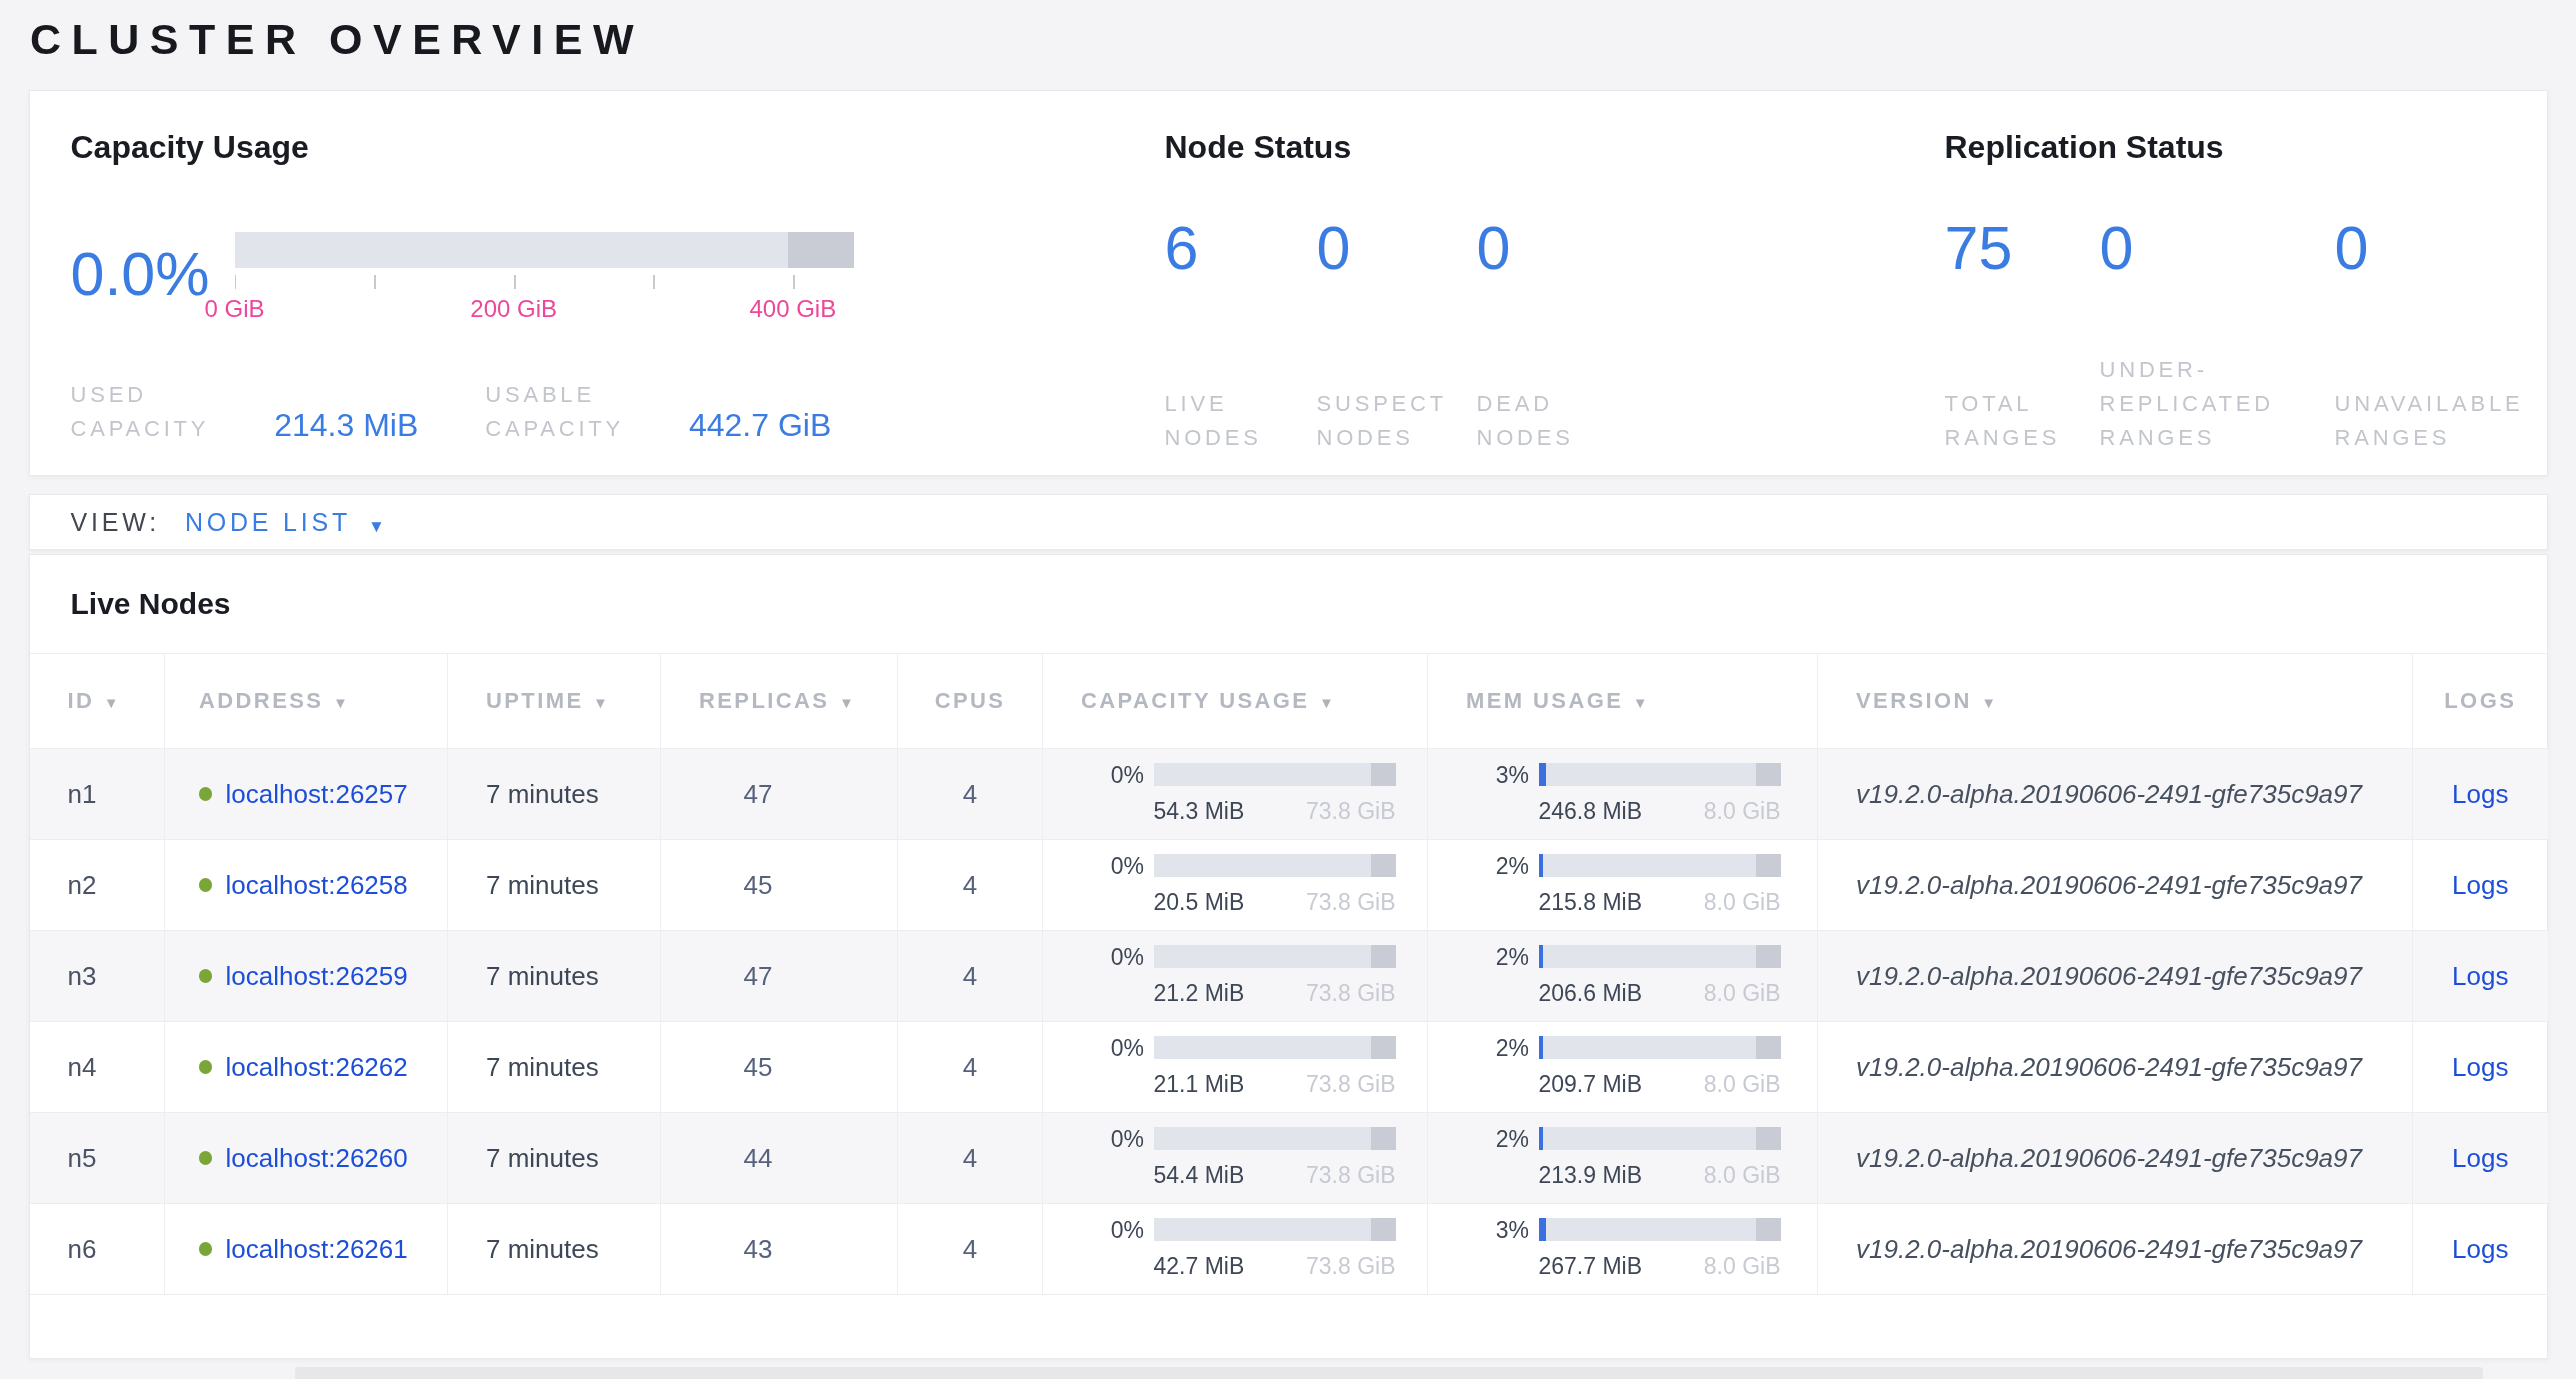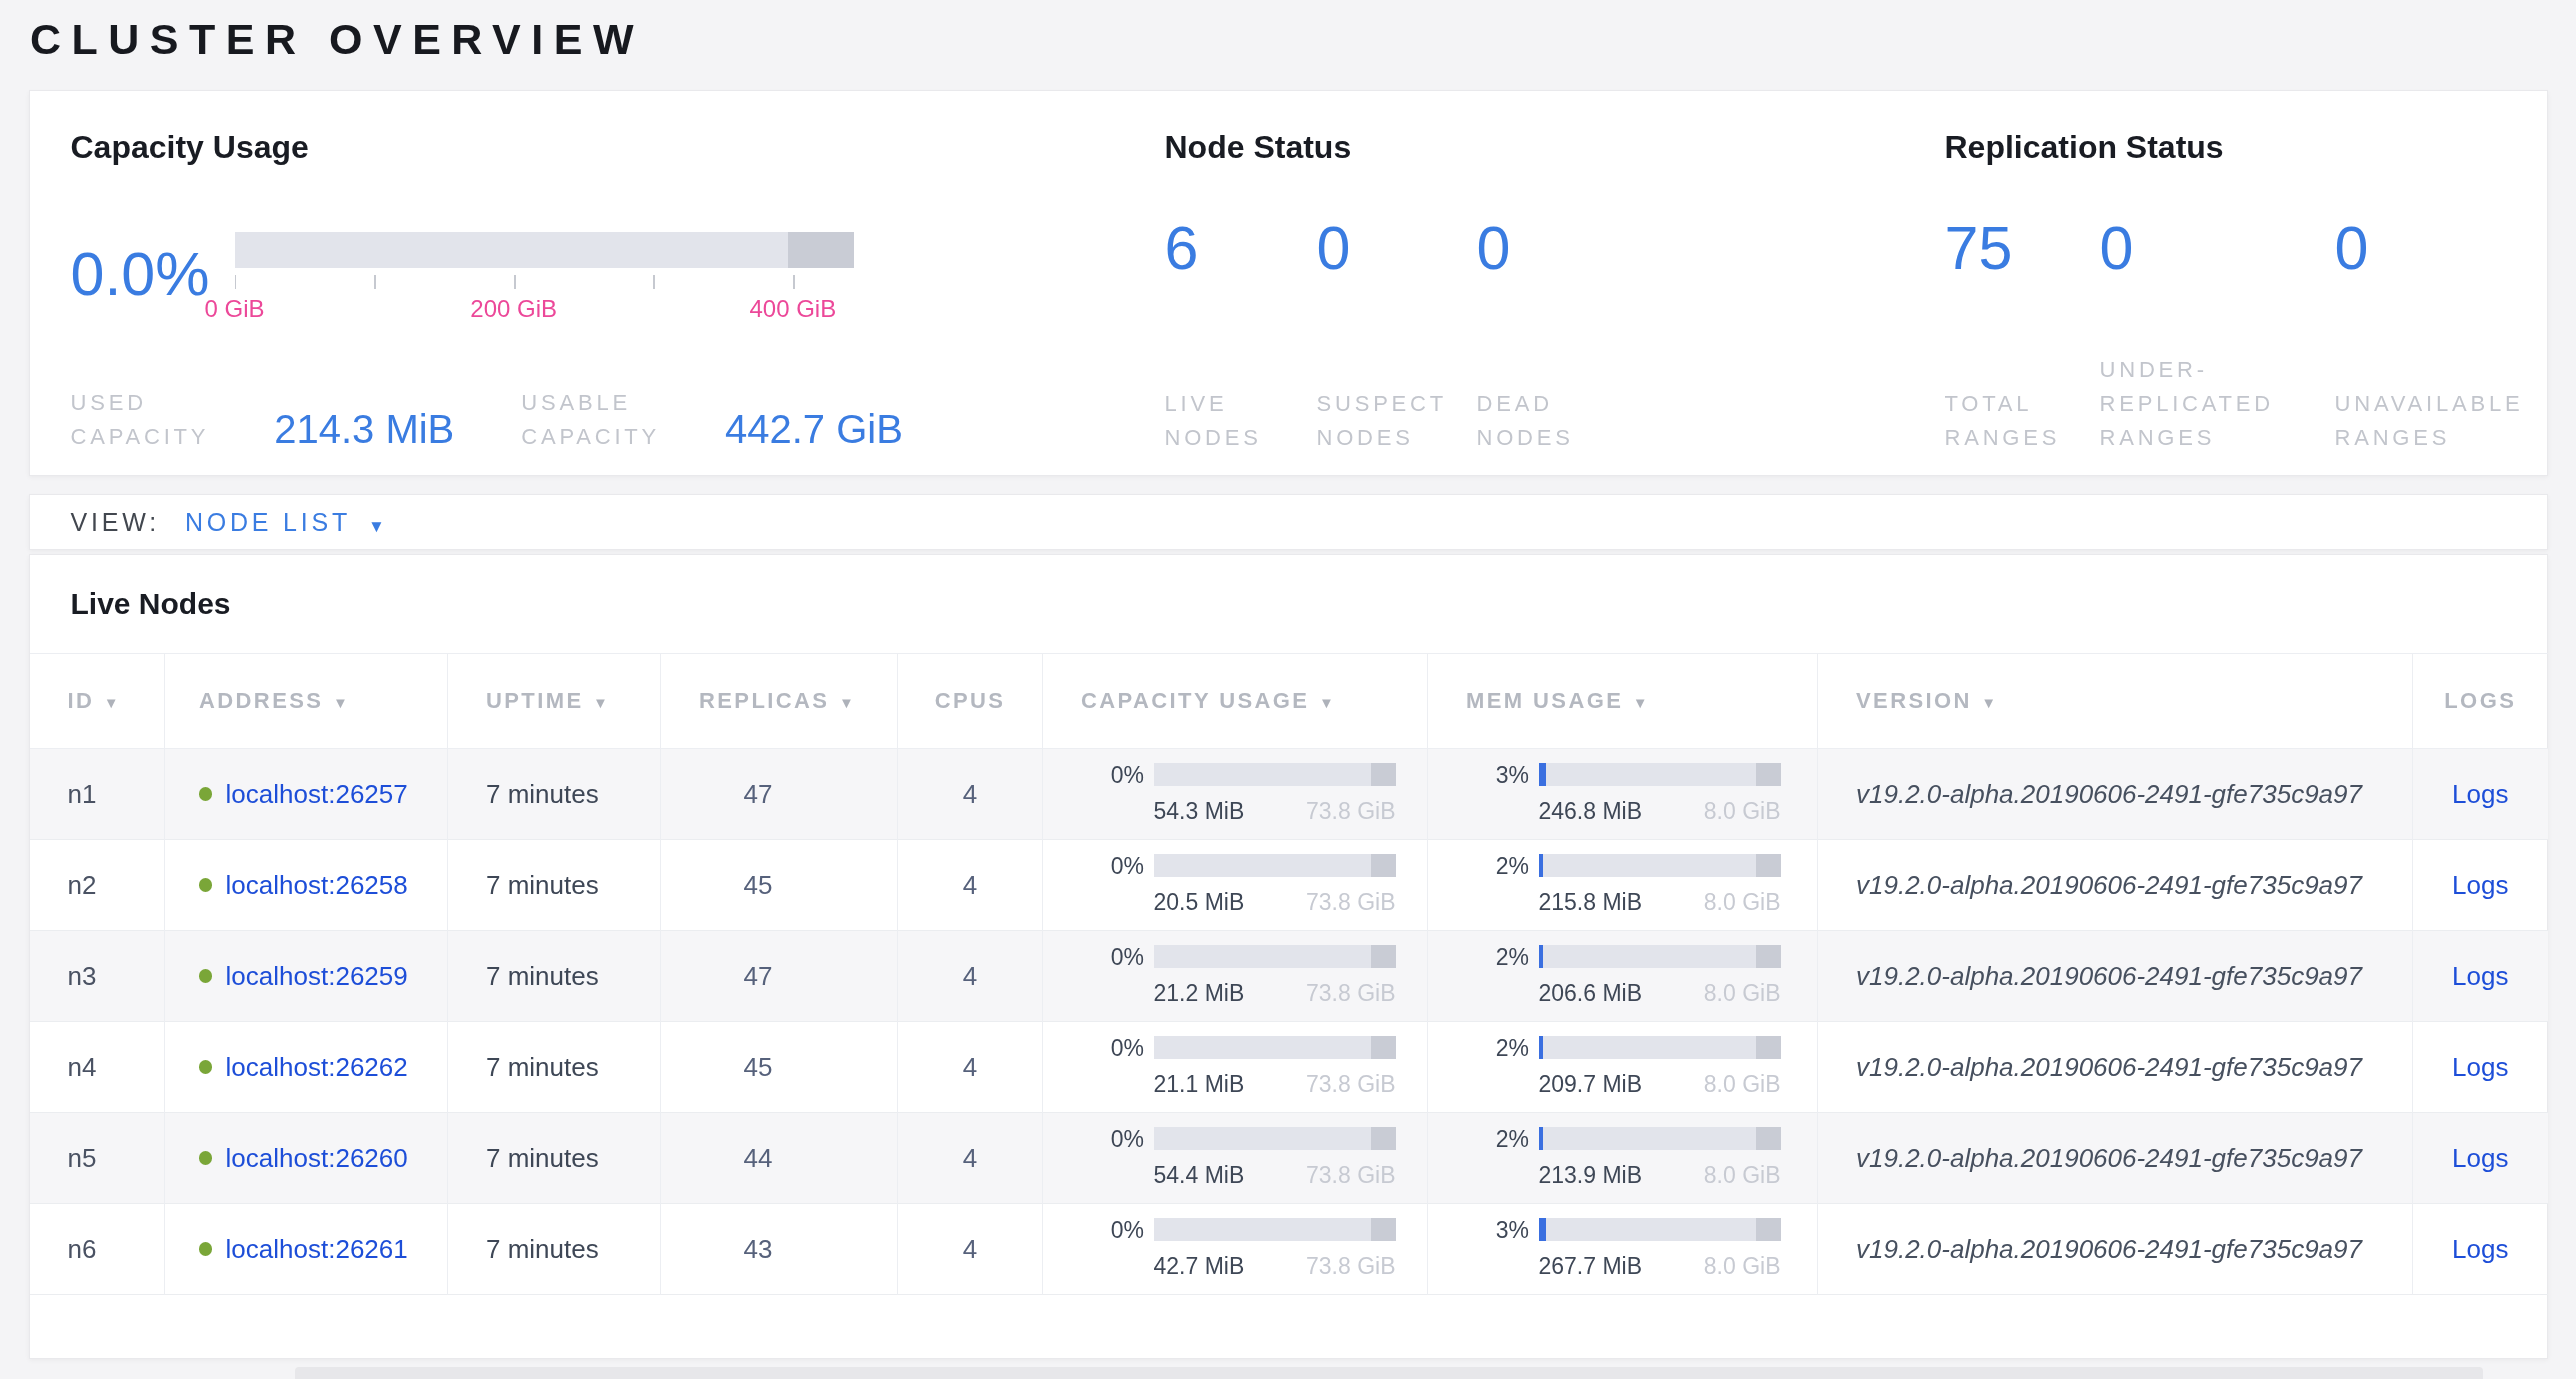--- a/index.html
+++ b/index.html
@@ -26,21 +26,21 @@
   .bigbar { position:relative; height:36px; background:#e2e4eb; }
   .bigbar-cap { position:absolute; right:0; top:0; width:10.6%; height:100%; background:#c9ccd5; }
   .axis { position:relative; height:61px; }
   .tick { position:absolute; top:6.7px; width:1.9px; height:14.3px; background:#c6c9d0; }
   .tick-label { position:absolute; top:27px; transform:translateX(-50%);
     font-size:24px; color:#ec4899; white-space:nowrap; }
 
   .cap-stats { display:flex; align-items:flex-end; margin-top:42px; }
   .cap-stat { display:flex; align-items:flex-end; }
   .stat-small-label { width:198px; font-size:22px; letter-spacing:3.8px; color:#c2c5cc; line-height:1.55; }
-  .stat-small-value { font-size:40px; color:#3a7ce1; margin-left:5.7px; padding-bottom:1.9px; white-space:nowrap;margin-top:36px; }
+  .stat-small-value { font-size:32px; color:#3a7ce1; margin-left:5.7px; padding-bottom:1.9px; white-space:nowrap;margin-top:36px; }
   .cap-stat + .cap-stat { margin-left:67px; }
 
   .stats-row { display:flex; margin-top:49px; }
   .stat { display:flex; flex-direction:column; height:240px; }
   .stat-value { font-size:61px; color:#3a7ce1; line-height:67px; }
   .stat-label { margin-top:auto; font-size:22px; letter-spacing:3.8px; color:#c2c5cc; line-height:1.55; }
 
   
   #view-bar { top:494px; height:56px; display:flex; align-items:center; padding-left:41px; }
   .view-label { font-size:25px; letter-spacing:3.8px; color:#42474f; }

